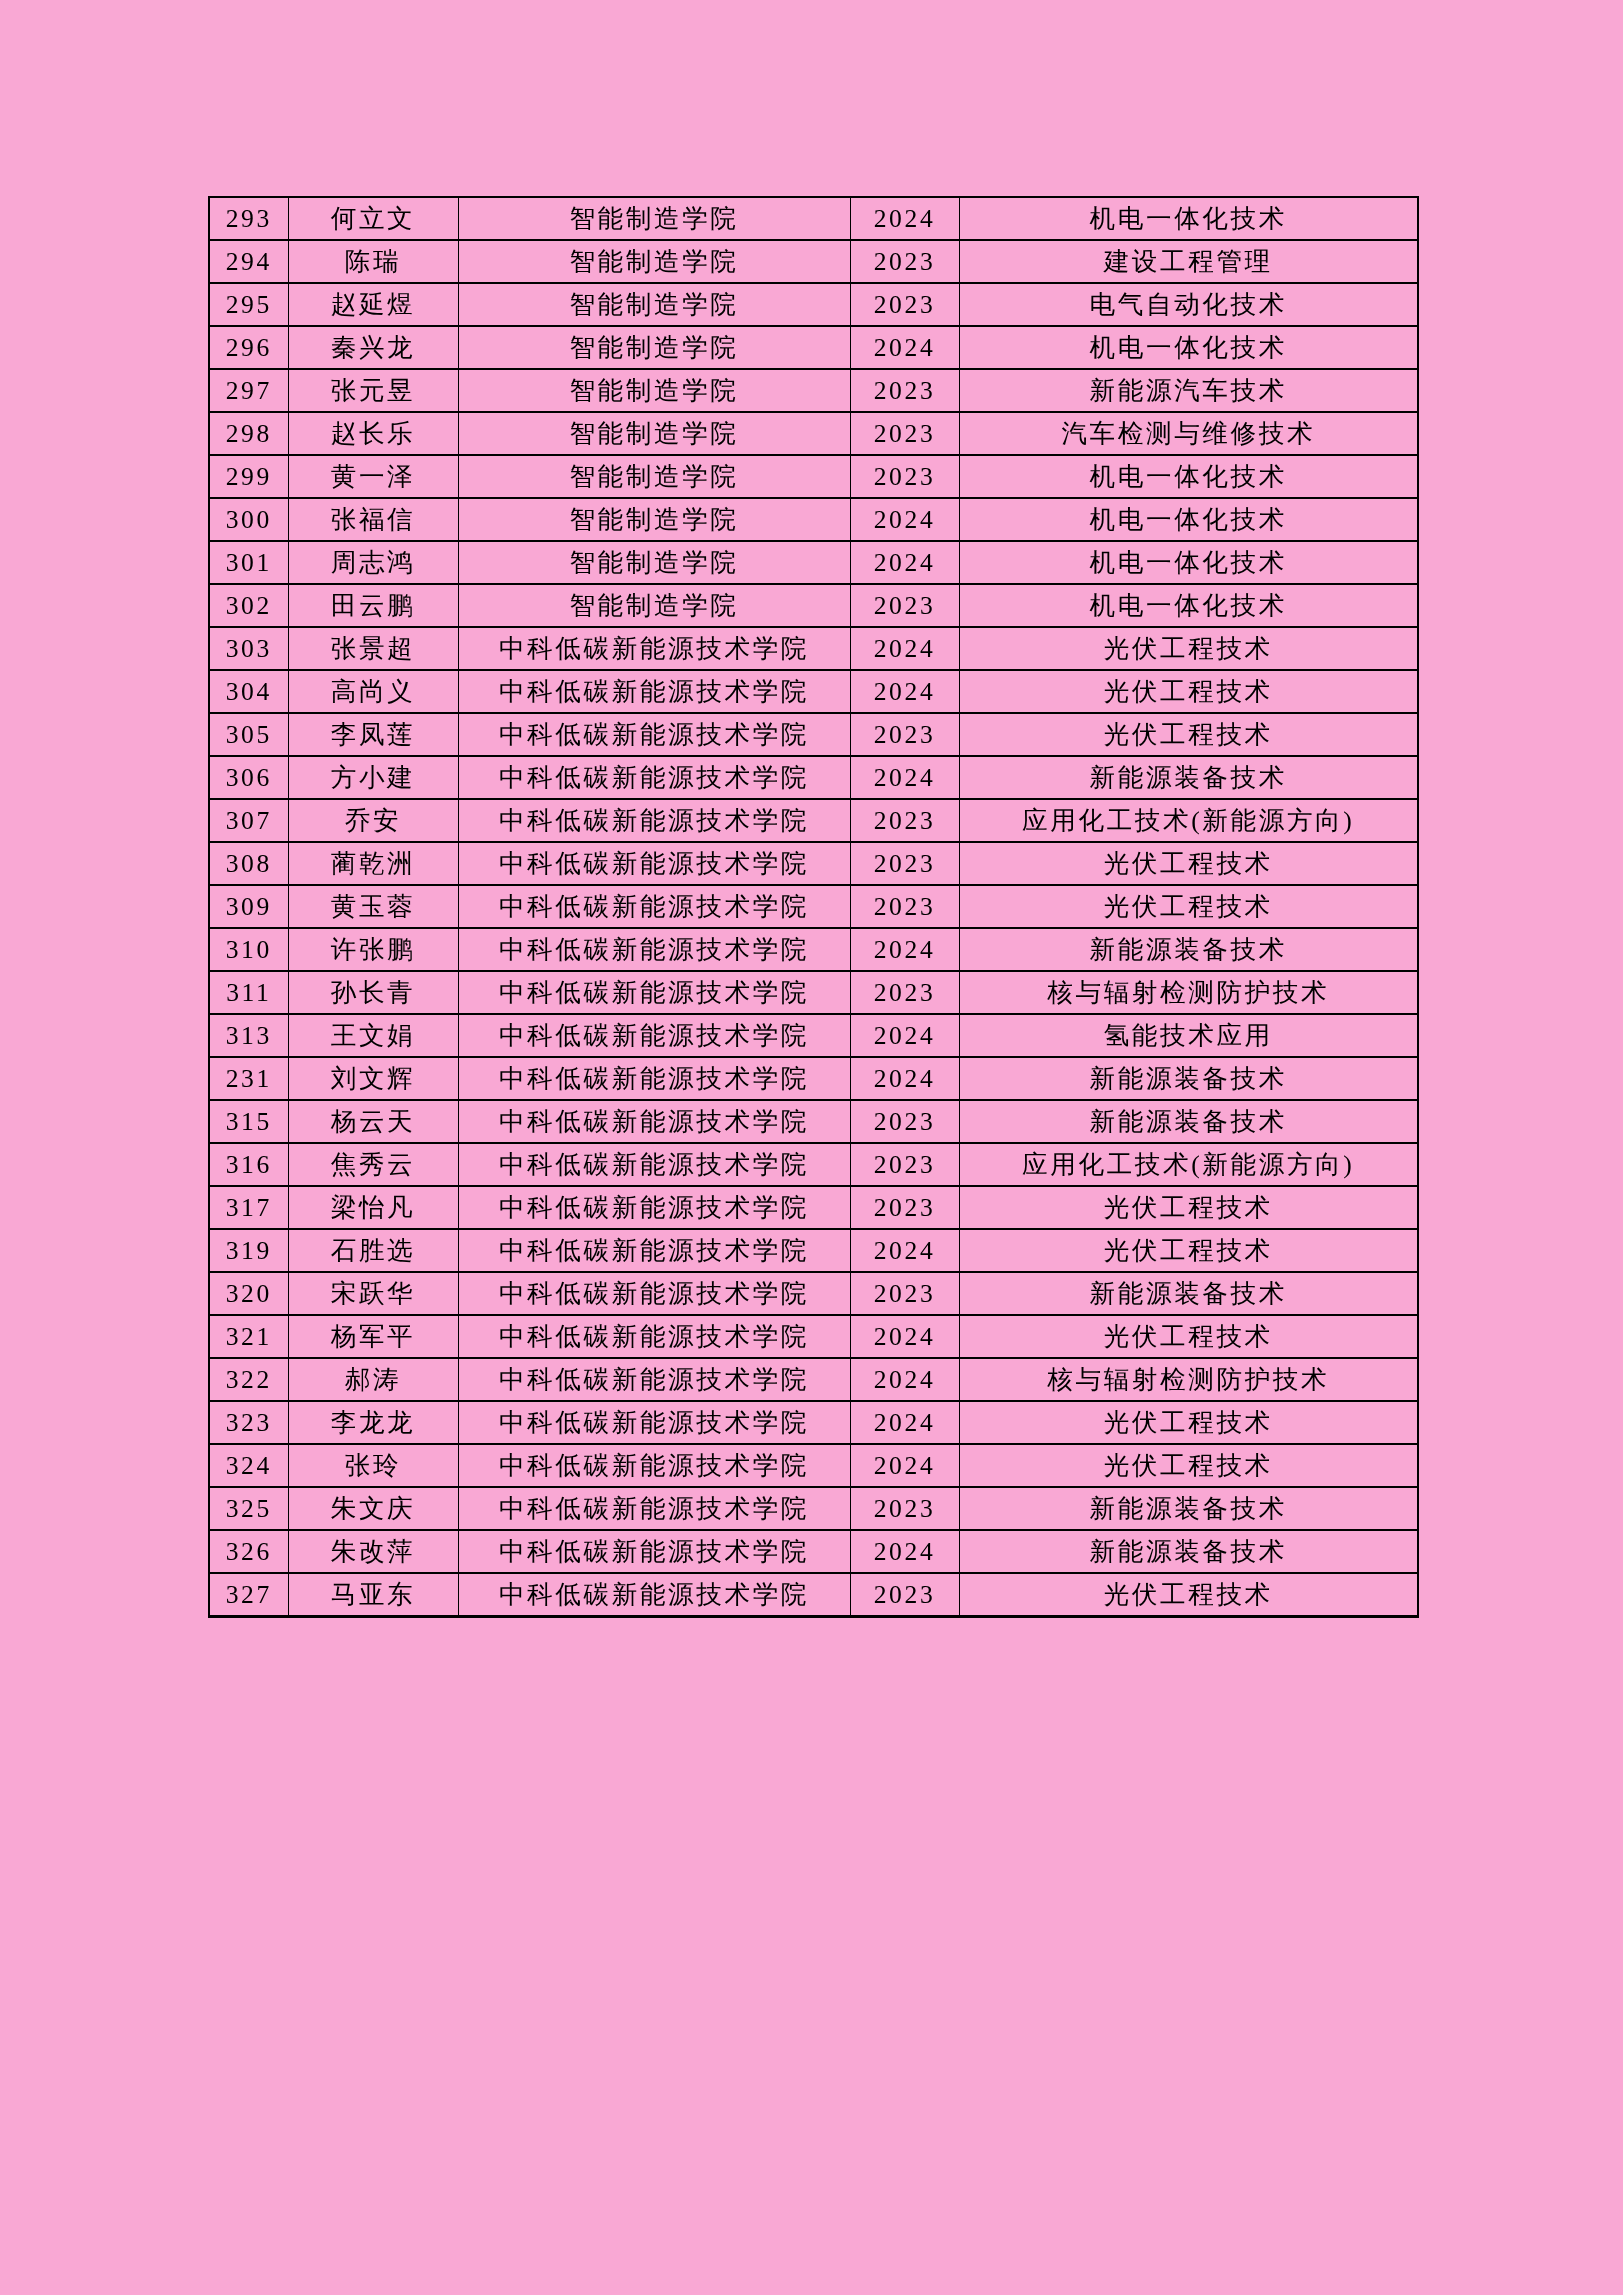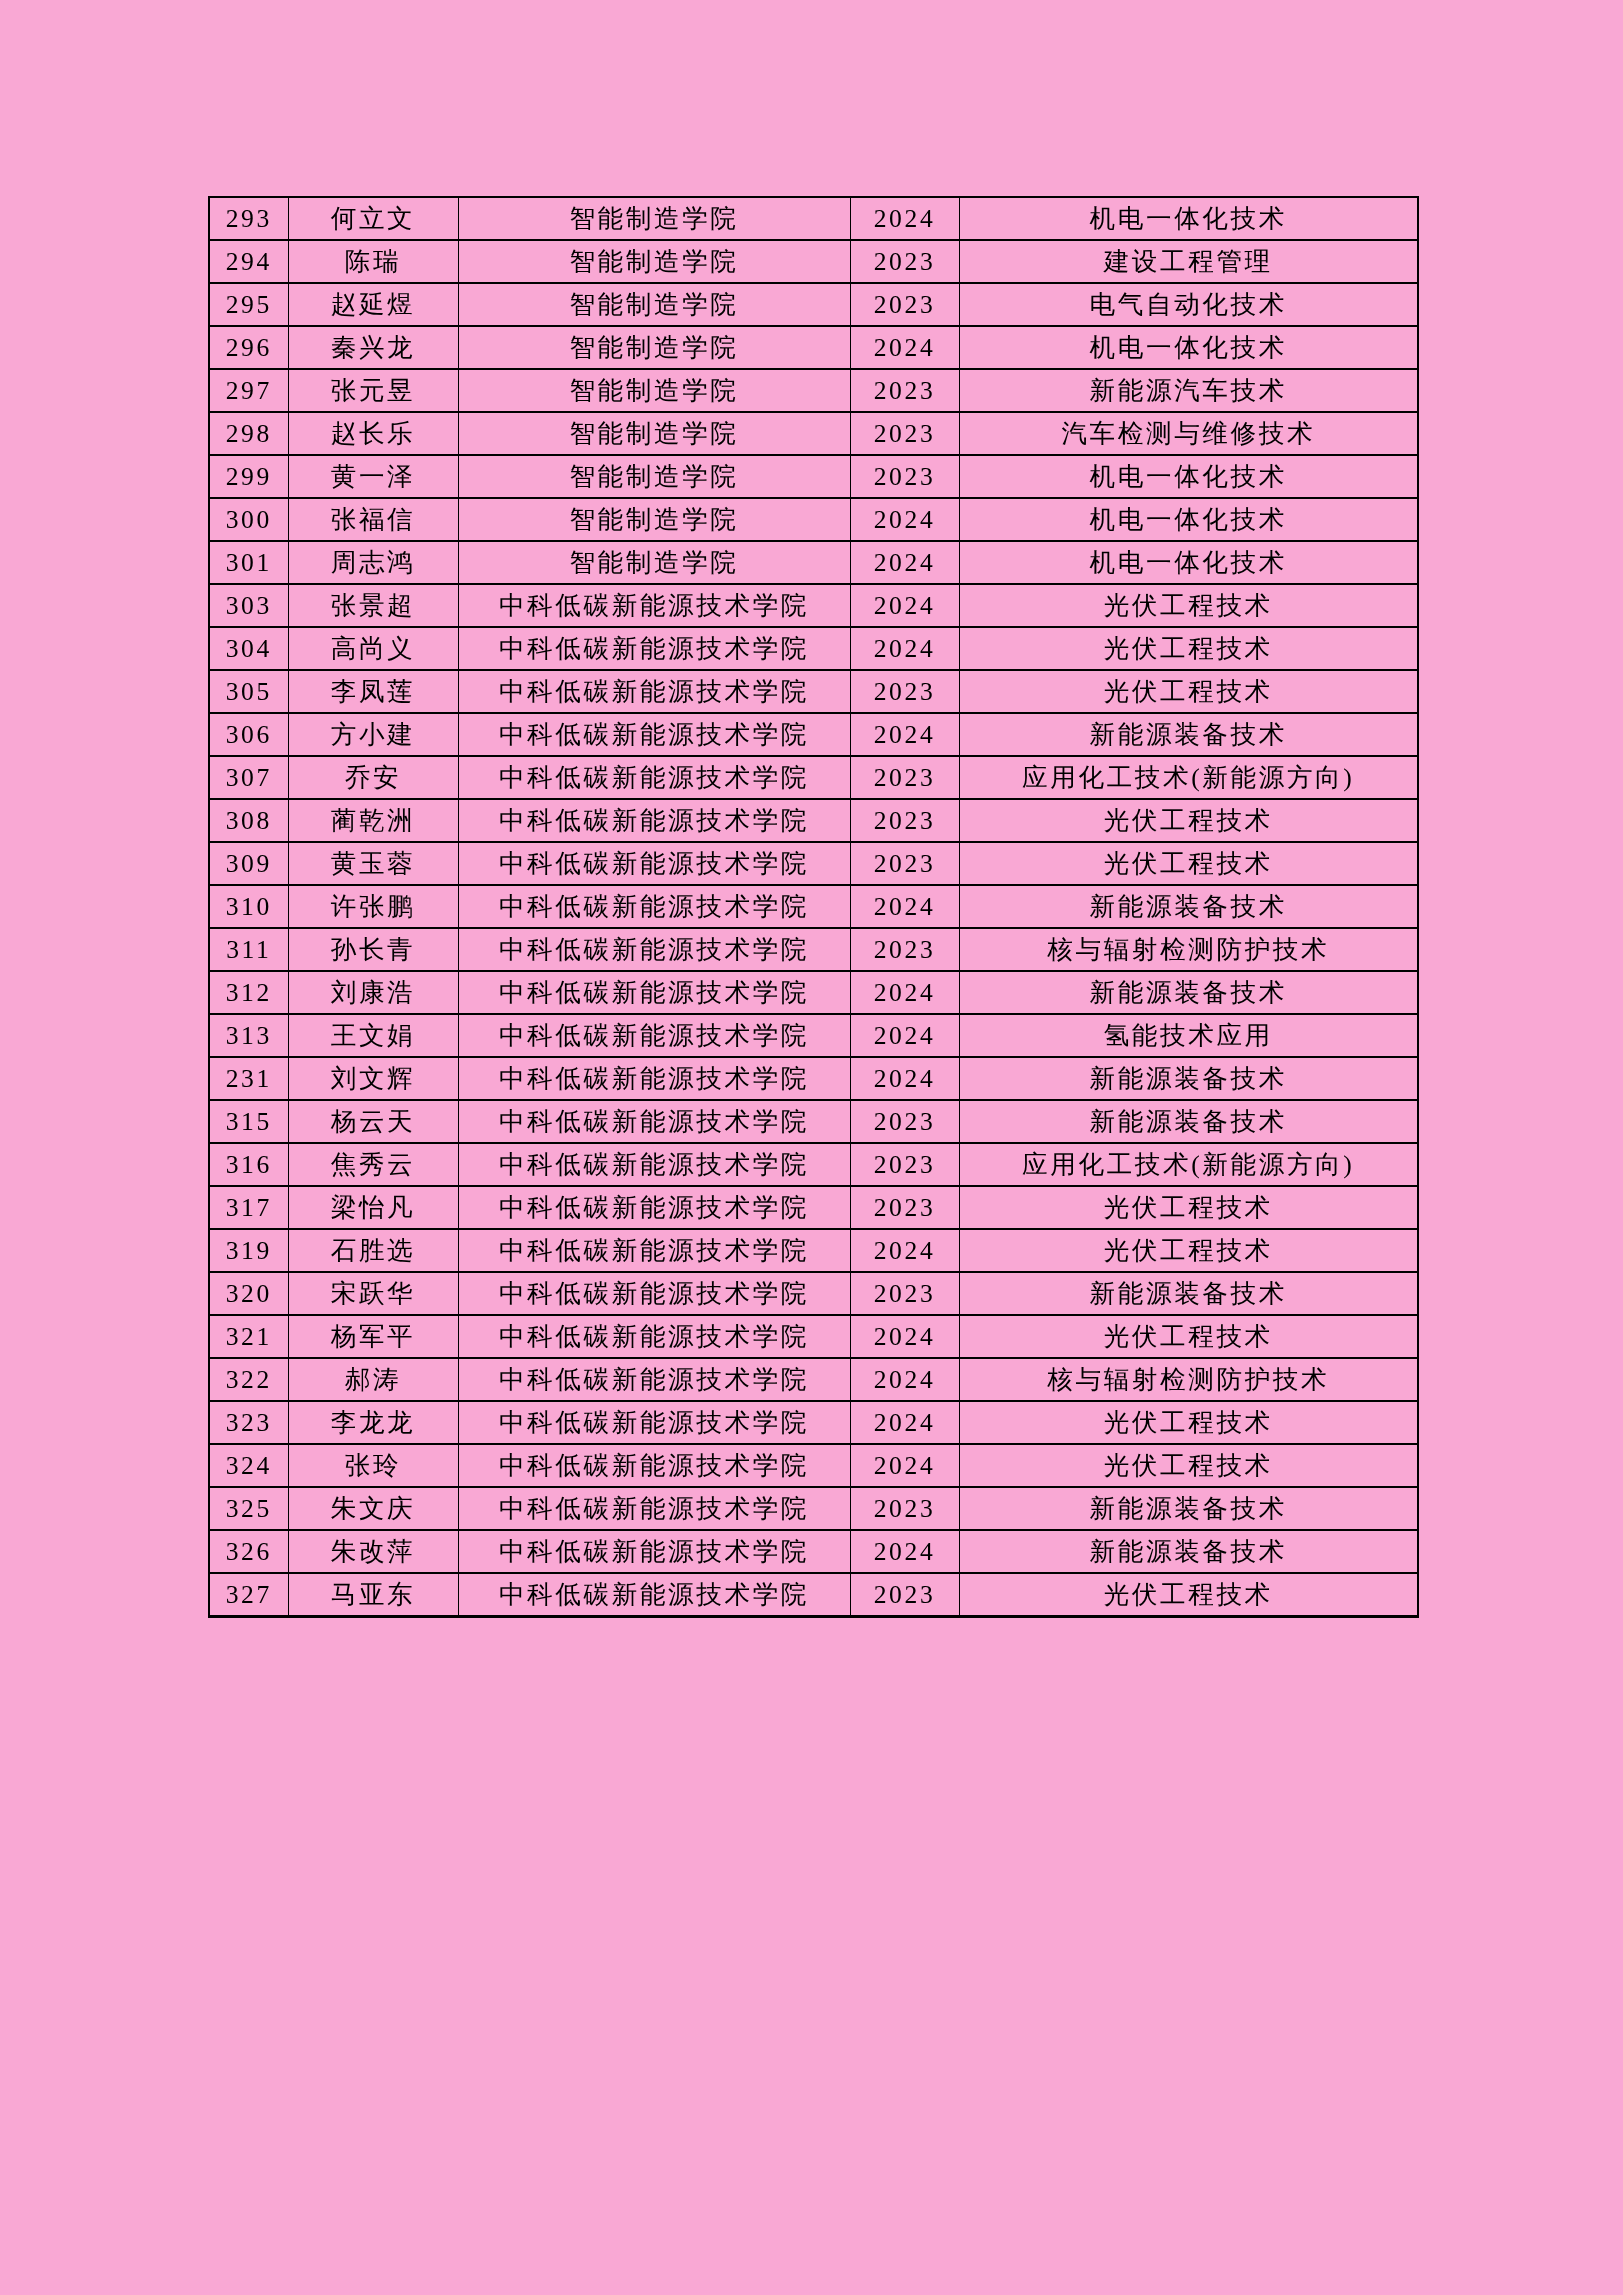--- a/index.html
+++ b/index.html
@@ -119,20 +119,27 @@
           <td class="cell-major">机电一体化技术</td>
         </tr>
         <tr>
           <td class="cell-no">301</td>
           <td class="cell-name">周志鸿</td>
           <td class="cell-college">智能制造学院</td>
           <td class="cell-year">2024</td>
           <td class="cell-major">机电一体化技术</td>
         </tr>
         <tr>
+          <td class="cell-no">302</td>
+          <td class="cell-name">田云鹏</td>
+          <td class="cell-college">智能制造学院</td>
+          <td class="cell-year">2023</td>
+          <td class="cell-major">机电一体化技术</td>
+        </tr>
+        <tr>
           <td class="cell-no">303</td>
           <td class="cell-name">张景超</td>
           <td class="cell-college">中科低碳新能源技术学院</td>
           <td class="cell-year">2024</td>
           <td class="cell-major">光伏工程技术</td>
         </tr>
         <tr>
           <td class="cell-no">304</td>
           <td class="cell-name">高尚义</td>
           <td class="cell-college">中科低碳新能源技术学院</td>
@@ -180,27 +187,20 @@
           <td class="cell-college">中科低碳新能源技术学院</td>
           <td class="cell-year">2024</td>
           <td class="cell-major">新能源装备技术</td>
         </tr>
         <tr>
           <td class="cell-no">311</td>
           <td class="cell-name">孙长青</td>
           <td class="cell-college">中科低碳新能源技术学院</td>
           <td class="cell-year">2023</td>
           <td class="cell-major">核与辐射检测防护技术</td>
-        </tr>
-        <tr>
-          <td class="cell-no">312</td>
-          <td class="cell-name">刘康浩</td>
-          <td class="cell-college">中科低碳新能源技术学院</td>
-          <td class="cell-year">2024</td>
-          <td class="cell-major">新能源装备技术</td>
         </tr>
         <tr>
           <td class="cell-no">313</td>
           <td class="cell-name">王文娟</td>
           <td class="cell-college">中科低碳新能源技术学院</td>
           <td class="cell-year">2024</td>
           <td class="cell-major">氢能技术应用</td>
         </tr>
         <tr>
           <td class="cell-no">231</td>

